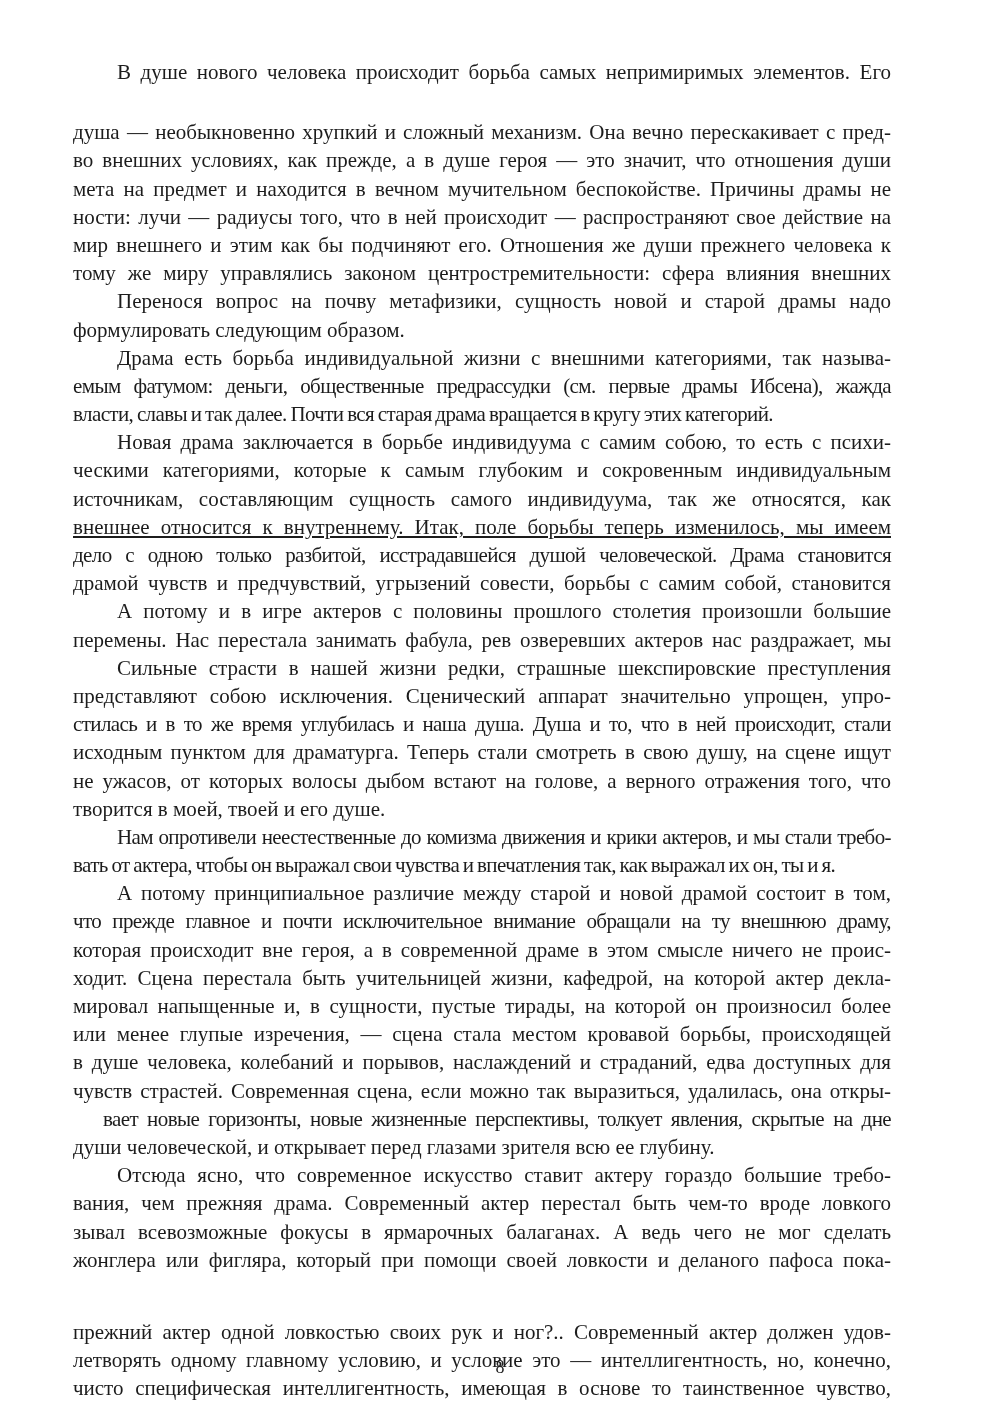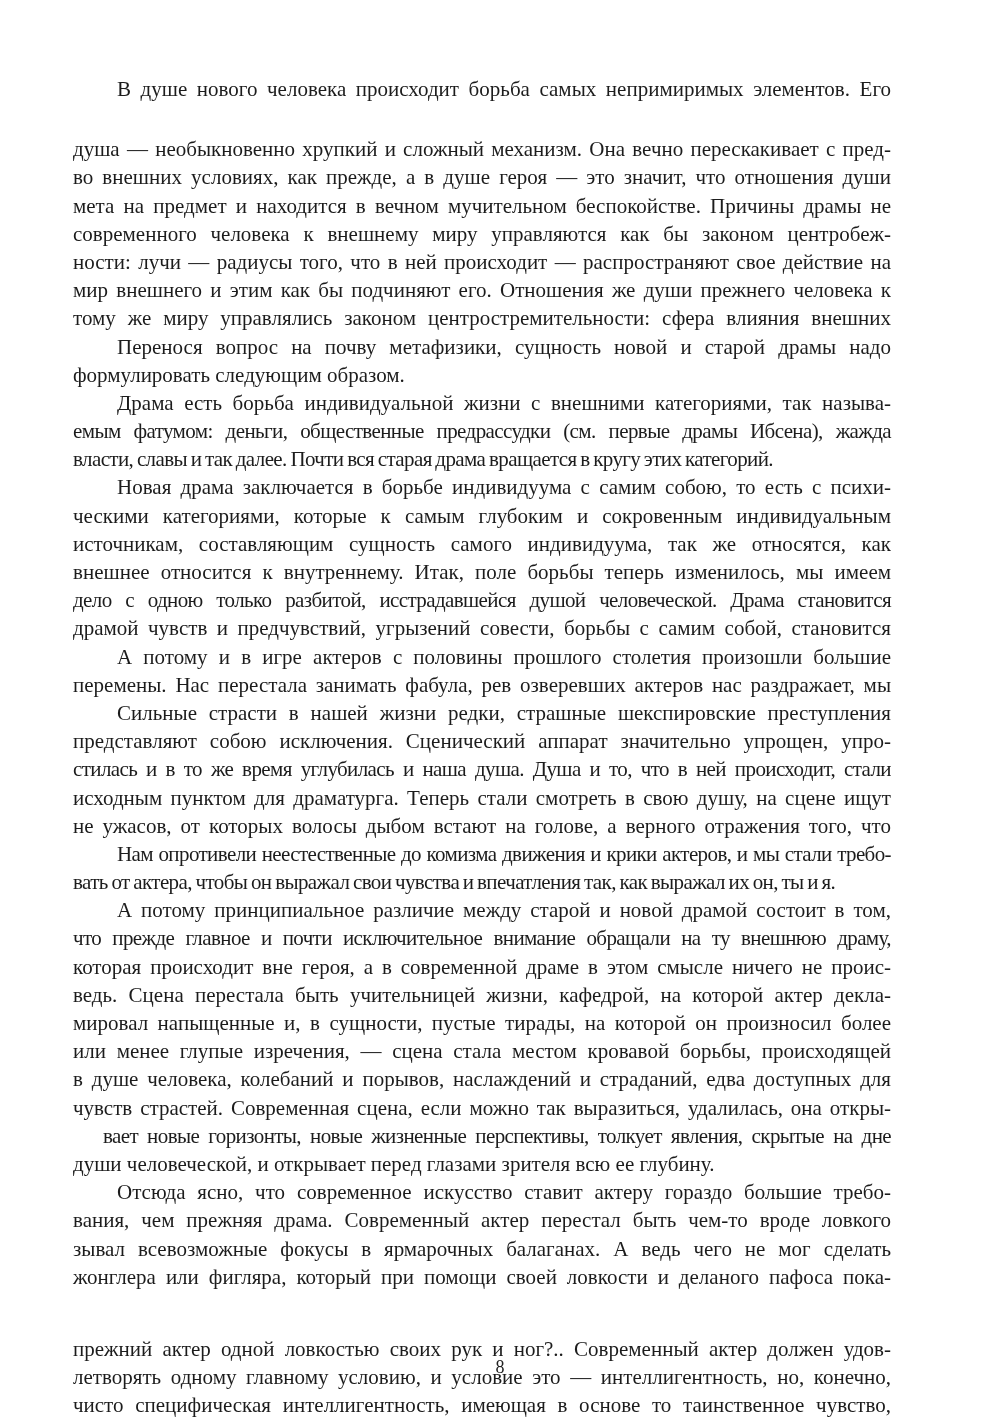--- a/index.html
+++ b/index.html
@@ -20,66 +20,66 @@
   .page-number {
     position: absolute; left: 0; width: 1000px; top: 1357px; text-align: center;
     font-family: "Liberation Serif", "DejaVu Serif", serif; font-size: 18px; color: #222;
   }
 </style>
 </head>
 <body>
 
 <div class="page">
   <div class="para">
-    <span class="line first" style="white-space: nowrap; margin-top: 17px;">В душе нового человека происходит борьба самых непримиримых элементов. Его</span>
+    <span class="line first" style="white-space: nowrap;">В душе нового человека происходит борьба самых непримиримых элементов. Его</span>
     <span class="line" style="white-space: nowrap; margin-top: 32px;">душа — необыкновенно хрупкий и сложный механизм. Она вечно перескакивает с пред-</span>
     <span class="line" style="white-space: nowrap;">во внешних условиях, как прежде, а в душе героя — это значит, что отношения души</span>
     <span class="line" style="white-space: nowrap;">мета на предмет и находится в вечном мучительном беспокойстве. Причины драмы не</span>
-    <span class="line" style="white-space: nowrap;">современного человека к внешнему миру управляются как бы законом центробеж-</span>
     <span class="line" style="white-space: nowrap;">ности: лучи — радиусы того, что в ней происходит — распространяют свое действие на</span>
     <span class="line" style="white-space: nowrap;">мир внешнего и этим как бы подчиняют его. Отношения же души прежнего человека к</span>
     <span class="line" style="white-space: nowrap;">тому же миру управлялись законом центростремительности: сфера влияния внешних</span>
   </div>
   <div class="para">
     <span class="line first" style="white-space: nowrap;">Перенося вопрос на почву метафизики, сущность новой и старой драмы надо</span>
     <span class="line last" style="white-space: nowrap;">формулировать следующим образом.</span>
   </div>
   <div class="para">
     <span class="line first" style="white-space: nowrap;">Драма есть борьба индивидуальной жизни с внешними категориями, так называ-</span>
     <span class="line condensed" style="white-space: nowrap;">емым фатумом: деньги, общественные предрассудки (см. первые драмы Ибсена), жажда</span>
     <span class="line last condensed" style="white-space: nowrap;">власти, славы и так далее. Почти вся старая драма вращается в кругу этих категорий.</span>
   </div>
   <div class="para">
     <span class="line first" style="white-space: nowrap;">Новая драма заключается в борьбе индивидуума с самим собою, то есть с психи-</span>
     <span class="line" style="white-space: nowrap;">ческими категориями, которые к самым глубоким и сокровенным индивидуальным</span>
     <span class="line" style="white-space: nowrap;">источникам, составляющим сущность самого индивидуума, так же относятся, как</span>
-    <span class="line" style="white-space: nowrap;">внешнее относится к внутреннему. Итак, поле борьбы теперь изменилось, мы имеем</span>
+    <span class="line" style="white-space: nowrap; text-decoration: underline;">внешнее относится к внутреннему. Итак, поле борьбы теперь изменилось, мы имеем</span>
     <span class="line condensed" style="white-space: nowrap;">дело с одною только разбитой, исстрадавшейся душой человеческой. Драма становится</span>
     <span class="line" style="white-space: nowrap;">драмой чувств и предчувствий, угрызений совести, борьбы с самим собой, становится</span>
   </div>
   <div class="para">
     <span class="line first" style="white-space: nowrap;">А потому и в игре актеров с половины прошлого столетия произошли большие</span>
     <span class="line" style="white-space: nowrap;">перемены. Нас перестала занимать фабула, рев озверевших актеров нас раздражает, мы</span>
   </div>
   <div class="para">
     <span class="line first" style="white-space: nowrap;">Сильные страсти в нашей жизни редки, страшные шекспировские преступления</span>
     <span class="line" style="white-space: nowrap;">представляют собою исключения. Сценический аппарат значительно упрощен, упро-</span>
     <span class="line condensed" style="white-space: nowrap;">стилась и в то же время углубилась и наша душа. Душа и то, что в ней происходит, стали</span>
     <span class="line" style="white-space: nowrap;">исходным пунктом для драматурга. Теперь стали смотреть в свою душу, на сцене ищут</span>
     <span class="line" style="white-space: nowrap;">не ужасов, от которых волосы дыбом встают на голове, а верного отражения того, что</span>
+    <span class="line last" style="white-space: nowrap;">творится в моей, твоей и его душе.</span>
   </div>
   <div class="para">
     <span class="line first condensed" style="white-space: nowrap;">Нам опротивели неестественные до комизма движения и крики актеров, и мы стали требо-</span>
     <span class="line last condensed" style="white-space: nowrap;">вать от актера, чтобы он выражал свои чувства и впечатления так, как выражал их он, ты и я.</span>
   </div>
   <div class="para">
     <span class="line first" style="white-space: nowrap;">А потому принципиальное различие между старой и новой драмой состоит в том,</span>
     <span class="line condensed" style="white-space: nowrap;">что прежде главное и почти исключительное внимание обращали на ту внешнюю драму,</span>
     <span class="line" style="white-space: nowrap;">которая происходит вне героя, а в современной драме в этом смысле ничего не проис-</span>
-    <span class="line" style="white-space: nowrap;">ведь. Сцена перестала быть учительницей жизни, кафедрой, на которой актер декла-</span>
+    <span class="line" style="white-space: nowrap;">ходит. Сцена перестала быть учительницей жизни, кафедрой, на которой актер декла-</span>
     <span class="line" style="white-space: nowrap;">мировал напыщенные и, в сущности, пустые тирады, на которой он произносил более</span>
     <span class="line" style="white-space: nowrap;">или менее глупые изречения, — сцена стала местом кровавой борьбы, происходящей</span>
     <span class="line" style="white-space: nowrap;">в душе человека, колебаний и порывов, наслаждений и страданий, едва доступных для</span>
     <span class="line" style="white-space: nowrap;">чувств страстей. Современная сцена, если можно так выразиться, удалилась, она откры-</span>
     <span class="line condensed" style="white-space: nowrap; margin-left: 30px;">вает новые горизонты, новые жизненные перспективы, толкует явления, скрытые на дне</span>
     <span class="line last" style="white-space: nowrap;">души человеческой, и открывает перед глазами зрителя всю ее глубину.</span>
   </div>
   <div class="para">
     <span class="line first" style="white-space: nowrap;">Отсюда ясно, что современное искусство ставит актеру гораздо большие требо-</span>
     <span class="line" style="white-space: nowrap;">вания, чем прежняя драма. Современный актер перестал быть чем-то вроде ловкого</span>

